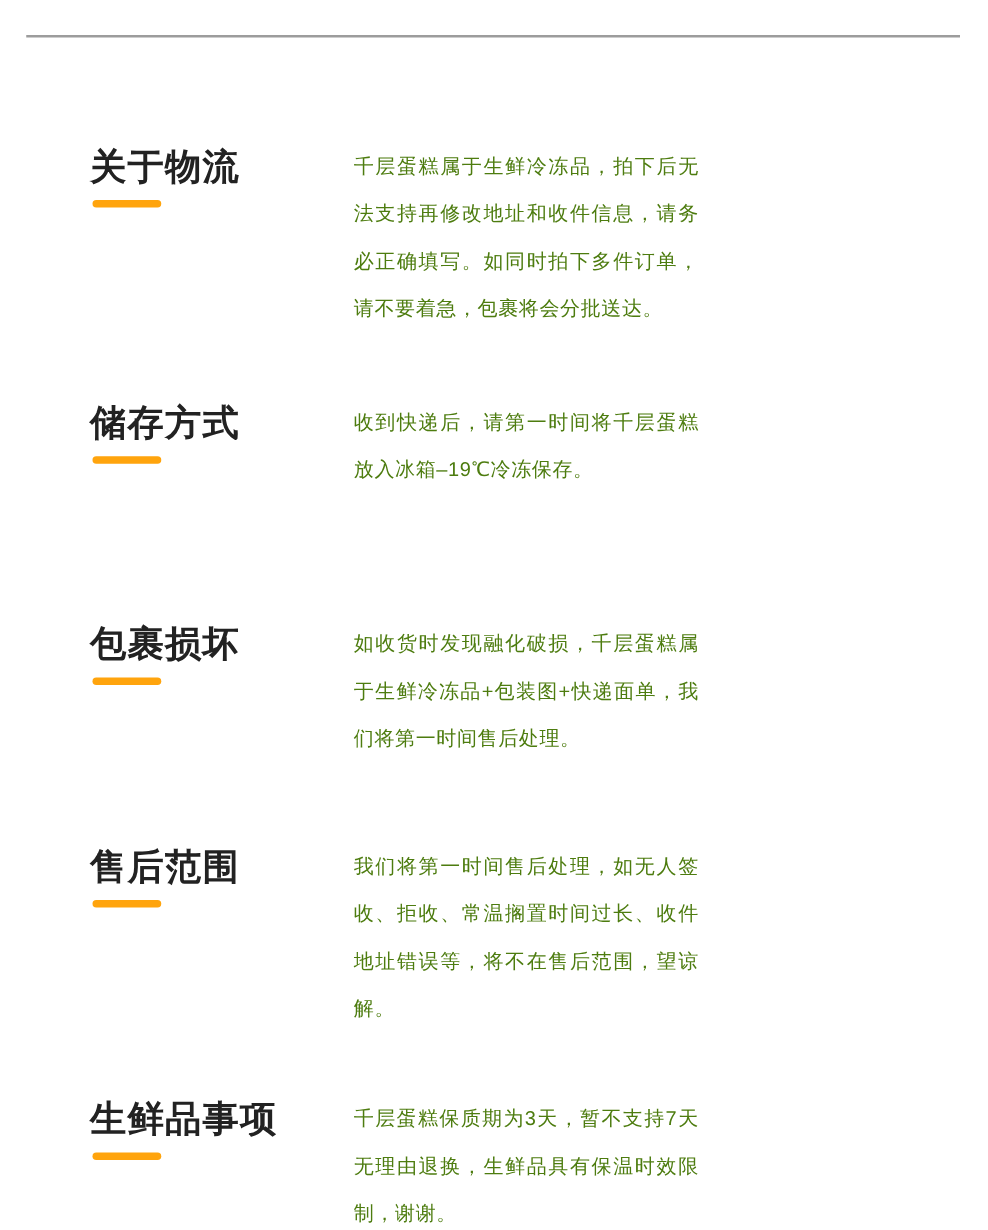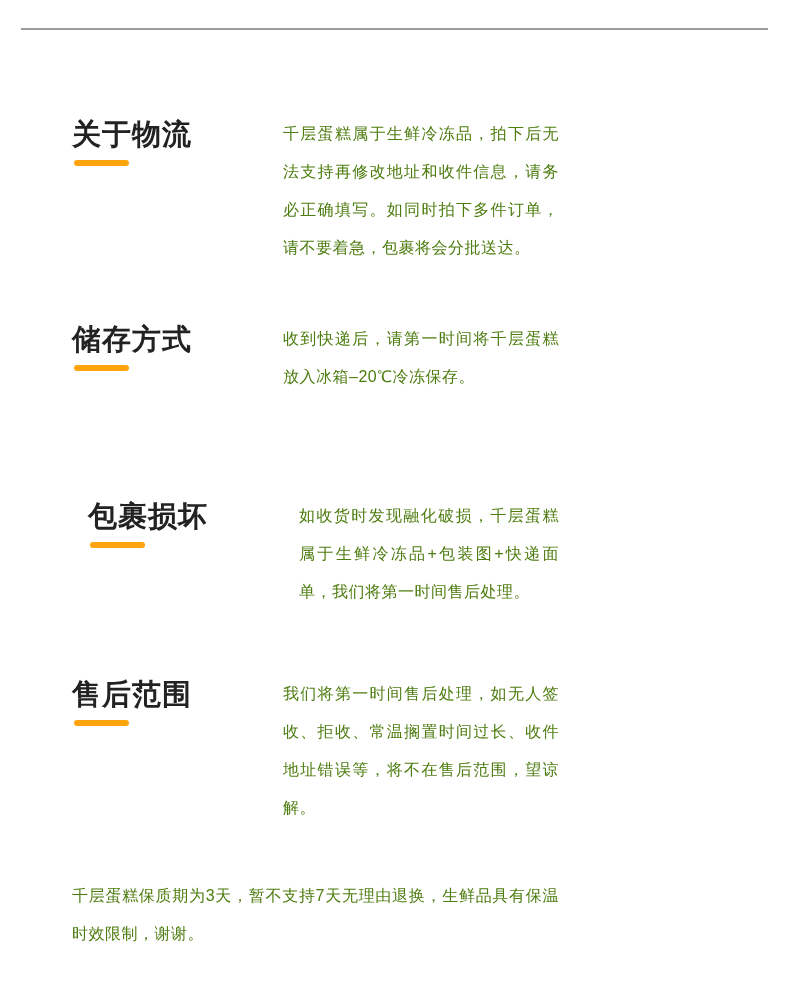--- a/index.html
+++ b/index.html
@@ -25,21 +25,21 @@
     top: 115px;
     width: 636px;
     padding: 0 77px 0 72px;
   }
   .section {
     display: flex;
     align-items: flex-start;
   }
   .section:nth-child(1) { margin-bottom: 53px; }
   .section:nth-child(2) { margin-bottom: 101px; }
-  .section:nth-child(3) { margin-bottom: 64px; margin-left: 16px; }
+  .section:nth-child(3) { margin-bottom: 64px; }
   .section:nth-child(4) { margin-bottom: 50px; }
   .section-head {
     flex: 0 0 211px;
     width: 211px;
   }
   .section-title {
     font-size: 29px;
     line-height: 38px;
     font-weight: 700;
     color: #222222;
@@ -77,36 +77,40 @@
       <div class="title-underline"></div>
     </div>
     <div class="section-body">千层蛋糕属于生鲜冷冻品，拍下后无法支持再修改地址和收件信息，请务必正确填写。如同时拍下多件订单，请不要着急，包裹将会分批送达。</div>
   </div>
 
   <div class="section">
     <div class="section-head">
       <div class="section-title">储存方式</div>
       <div class="title-underline"></div>
     </div>
-    <div class="section-body">收到快递后，请第一时间将千层蛋糕放入冰箱–20℃冷冻保存。</div>
+    <div class="section-body">收到快递后，请第一时间将千层蛋糕放入冰箱–19℃冷冻保存。</div>
   </div>
 
   <div class="section">
     <div class="section-head">
       <div class="section-title">包裹损坏</div>
       <div class="title-underline"></div>
     </div>
     <div class="section-body">如收货时发现融化破损，千层蛋糕属于生鲜冷冻品+包装图+快递面单，我们将第一时间售后处理。</div>
   </div>
 
   <div class="section">
     <div class="section-head">
       <div class="section-title">售后范围</div>
       <div class="title-underline"></div>
     </div>
     <div class="section-body">我们将第一时间售后处理，如无人签收、拒收、常温搁置时间过长、收件地址错误等，将不在售后范围，望谅解。</div>
   </div>
 
   <div class="section">
+    <div class="section-head">
+      <div class="section-title">生鲜品事项</div>
+      <div class="title-underline"></div>
+    </div>
     <div class="section-body">千层蛋糕保质期为3天，暂不支持7天无理由退换，生鲜品具有保温时效限制，谢谢。</div>
   </div>
 
 </div>
 
 </body></html>

